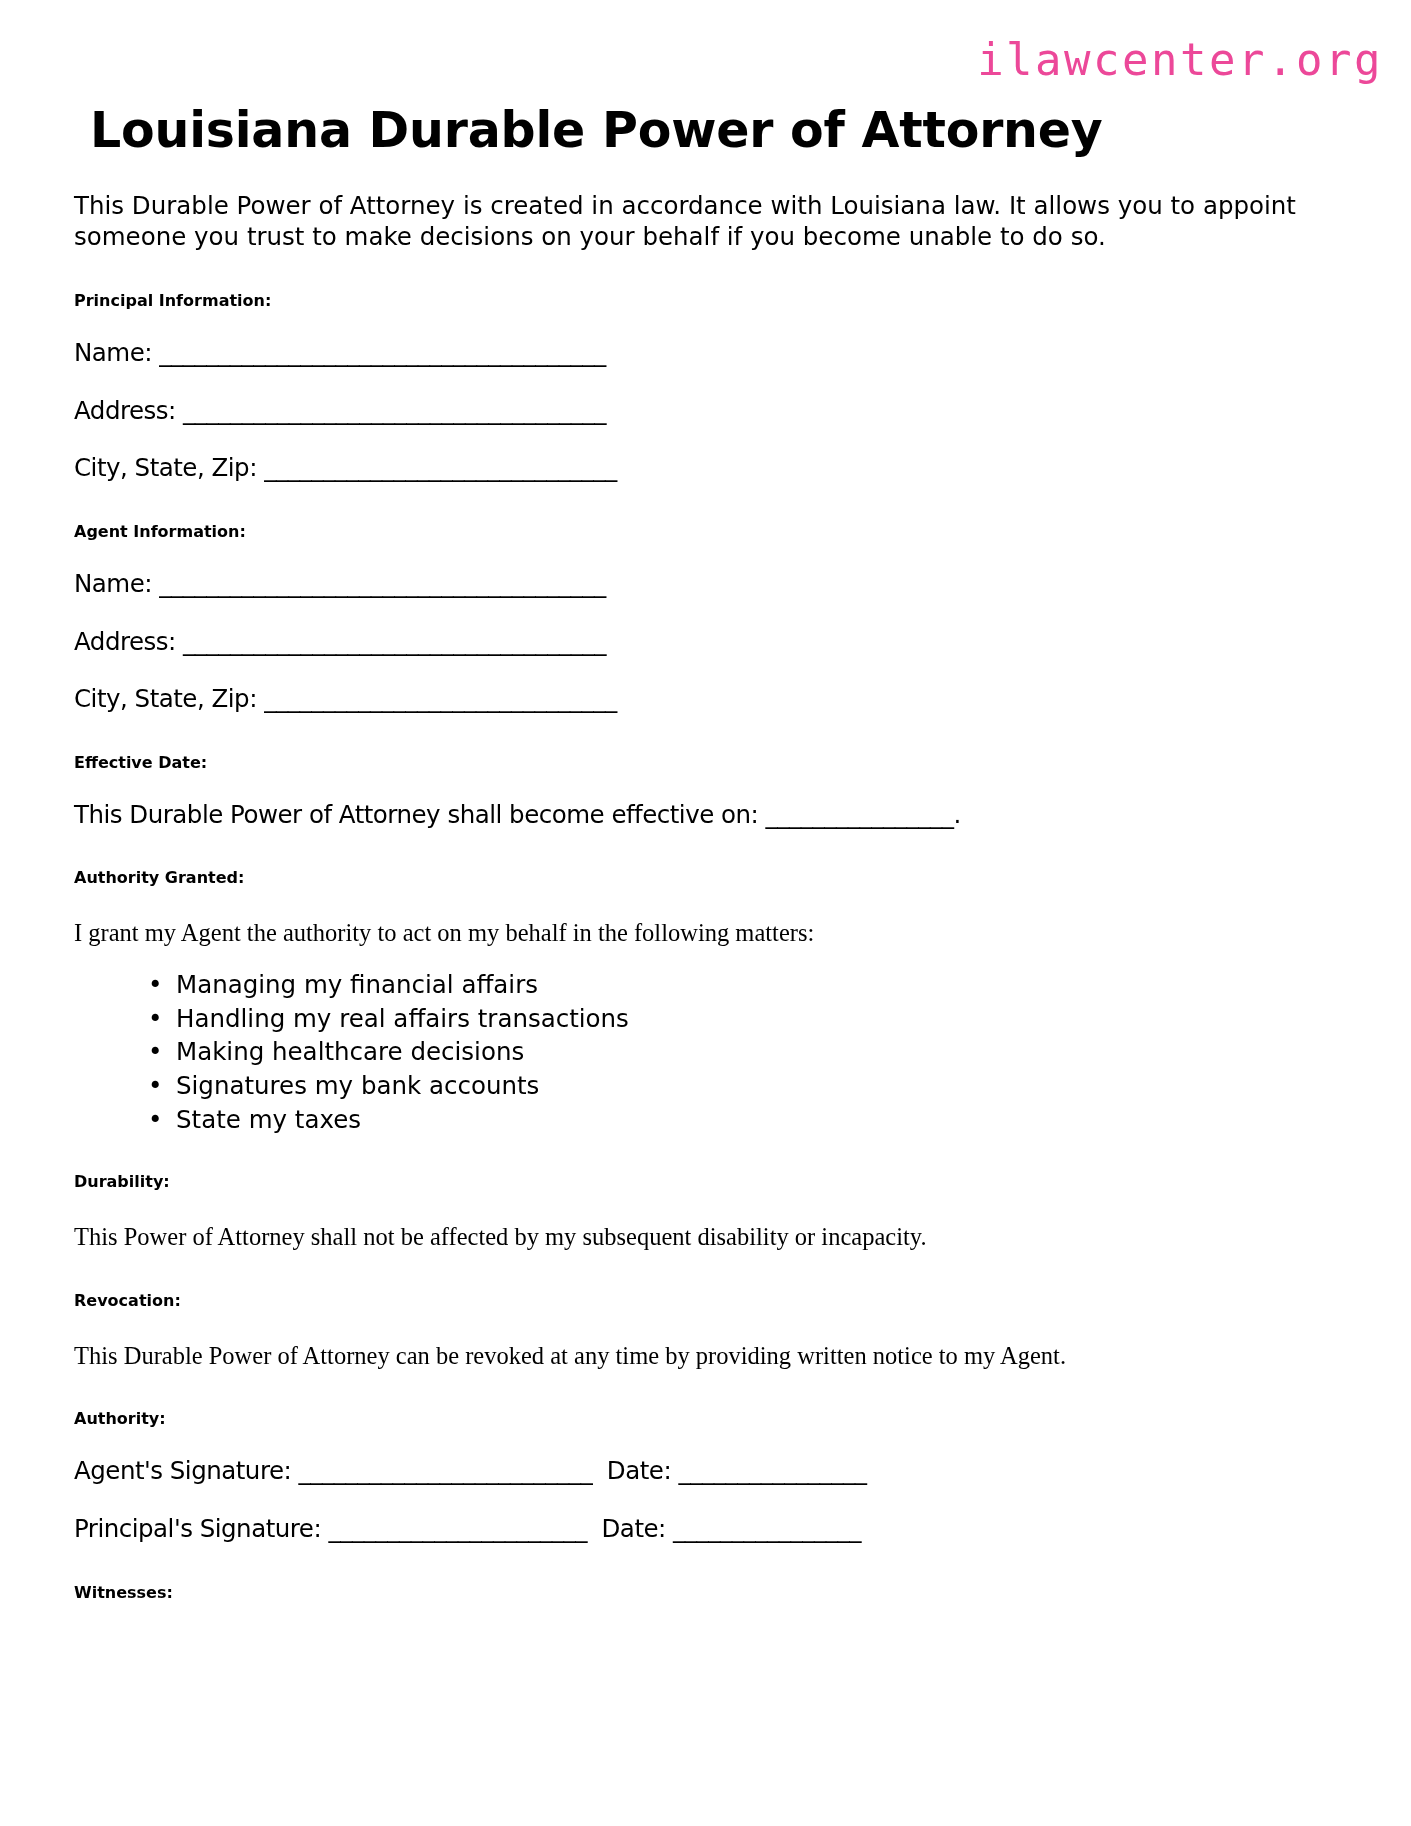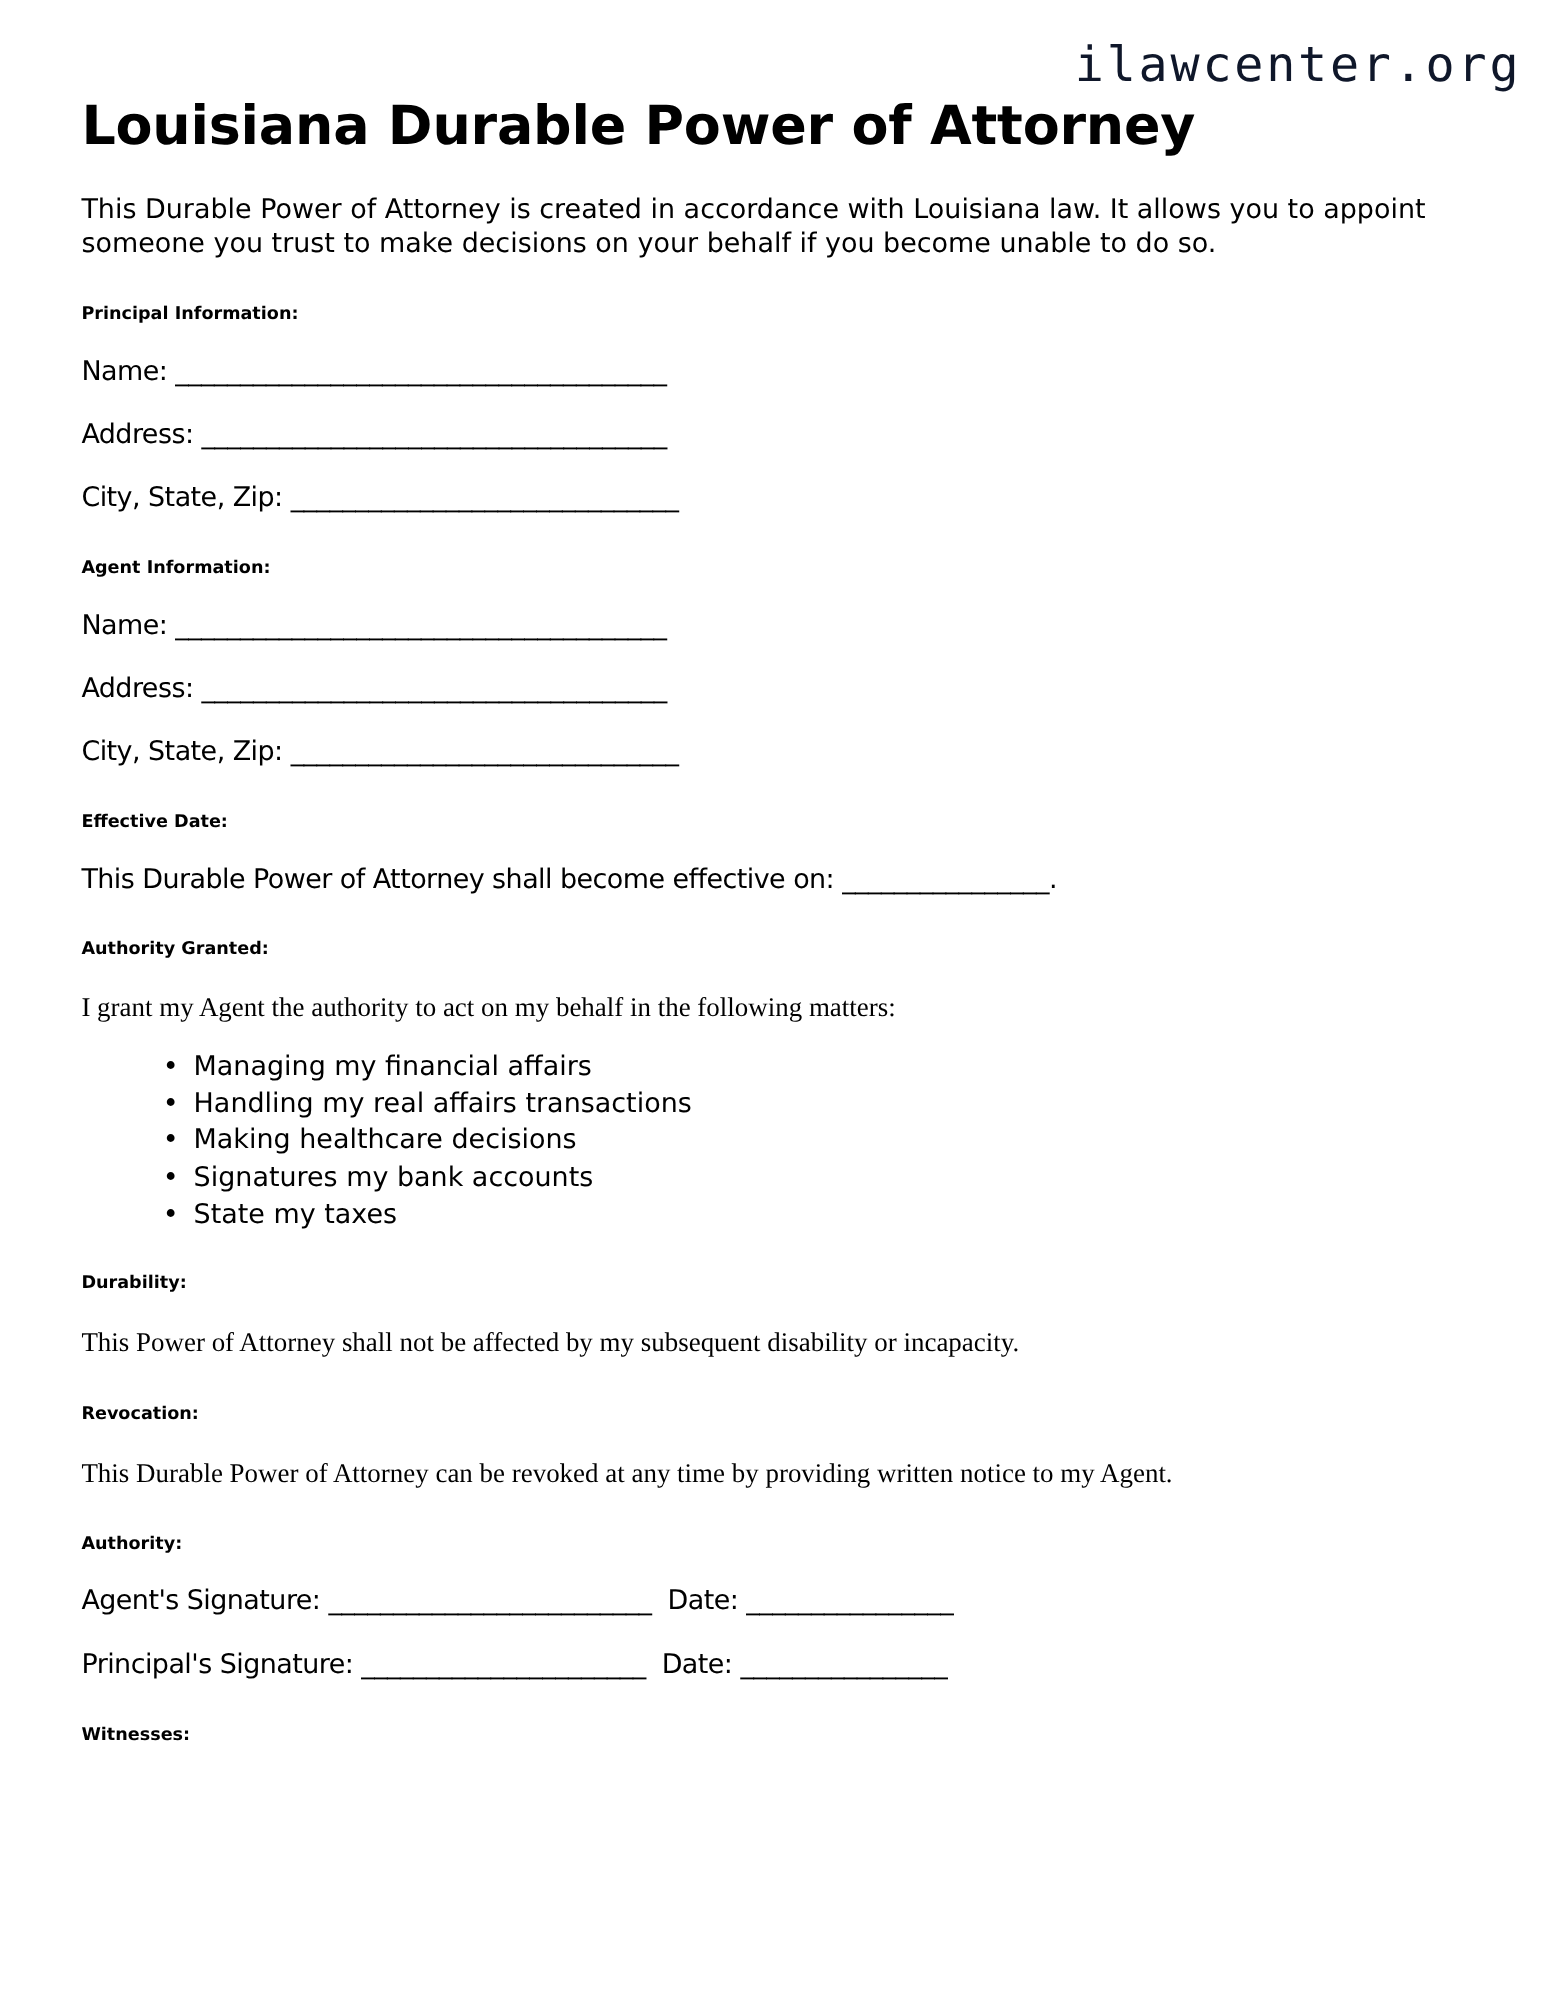--- a/index.html
+++ b/index.html
@@ -17,35 +17,35 @@
     color: #000000;
     box-sizing: border-box;
   }
   .watermark {
     position: absolute;
     top: 38px;
     right: 28px;
     font-family: "DejaVu Sans Mono", "Liberation Mono", monospace;
     font-size: 44px;
     font-weight: 400;
-    color: #0f172a;
+    color: #ec4899;
     letter-spacing: 2.5px;
     white-space: nowrap;
     line-height: 1;
   }
   .content {
     position: absolute;
     left: 74px;
     top: 0;
     width: 1265px;
   }
   h1.doc-title {
     font-size: 49px;
     font-weight: 700;
-    margin: 0;
+    margin: 16px;
     padding-top: 86px;
     letter-spacing: -0.2px;
     line-height: 1.18;
   }
   p.intro {
     font-size: 24.5px;
     font-weight: 400;
     line-height: 1.29;
     margin: 30px 12px 0 0;
     width: 1225px;

